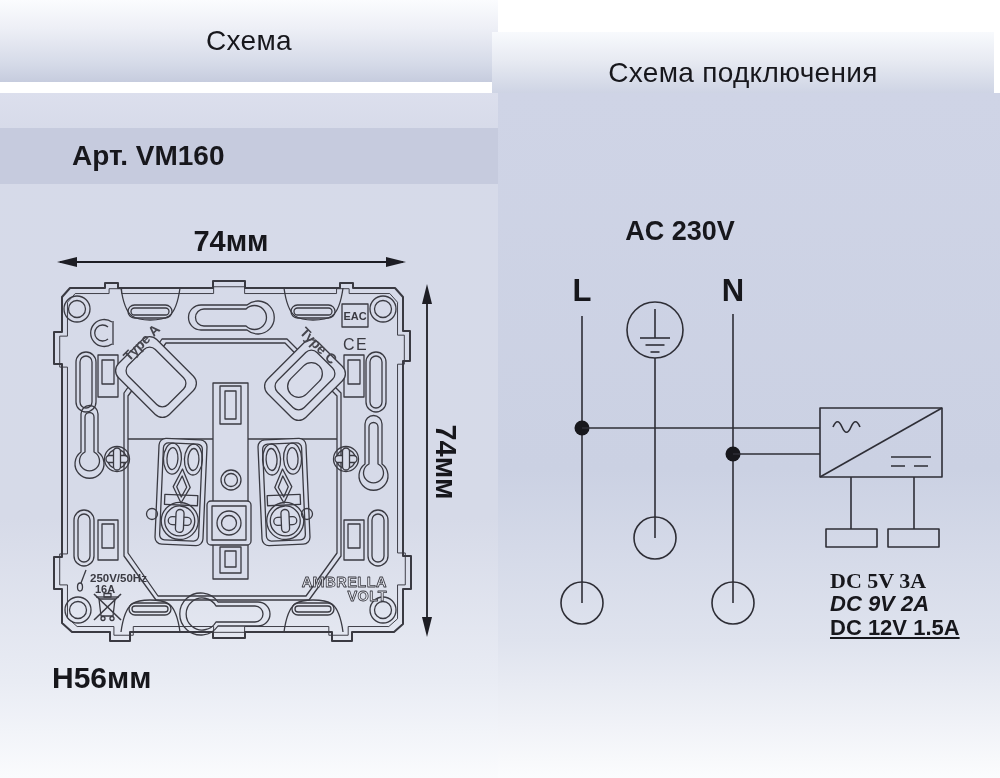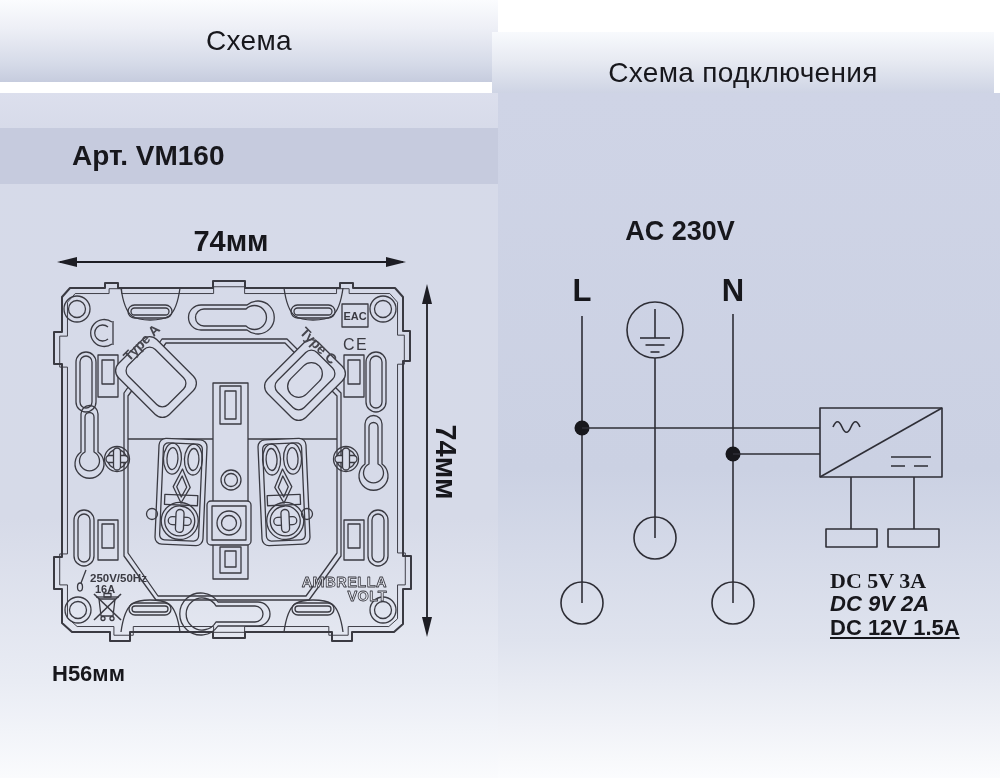--- a/index.html
+++ b/index.html
@@ -39,21 +39,21 @@
 
   <div class="panel panel-left"></div>
   <div class="panel panel-right"></div>
 
   <div class="band">
     <span>Арт. VM160</span>
   </div>
 
   <div class="t dim ctr" style="left:231px;top:241px;">74мм</div>
   <div class="t dim ctr" style="left:445px;top:462px;transform:translate(-50%,-50%) rotate(90deg);">74мм</div>
-  <div class="t" style="left:52px;top:661px;font-size:22px;font-weight:600;">H56мм</div>
+  <div class="t" style="left:52px;top:661px;font-size:30px;font-weight:600;">H56мм</div>
 
   <div class="t ctr" style="left:648px;top:231px;font-size:27px;font-weight:600;margin-left:32px;">AC 230V</div>
   <div class="t ctr" style="left:582px;top:291px;font-size:31px;font-weight:600;">L</div>
   <div class="t ctr" style="left:733px;top:291px;font-size:31px;font-weight:600;">N</div>
 
   <div class="t dc-out" style="left:830px;top:569px;font-family:Liberation Serif, serif;">DC 5V 3A</div>
   <div class="t dc-out" style="left:830px;top:592px;font-style:italic;">DC 9V 2A</div>
   <div class="t dc-out" style="left:830px;top:616px;text-decoration:underline;">DC 12V 1.5A</div>
 
   <svg width="1000" height="778" viewBox="0 0 1000 778" font-family="Liberation Sans, sans-serif">

